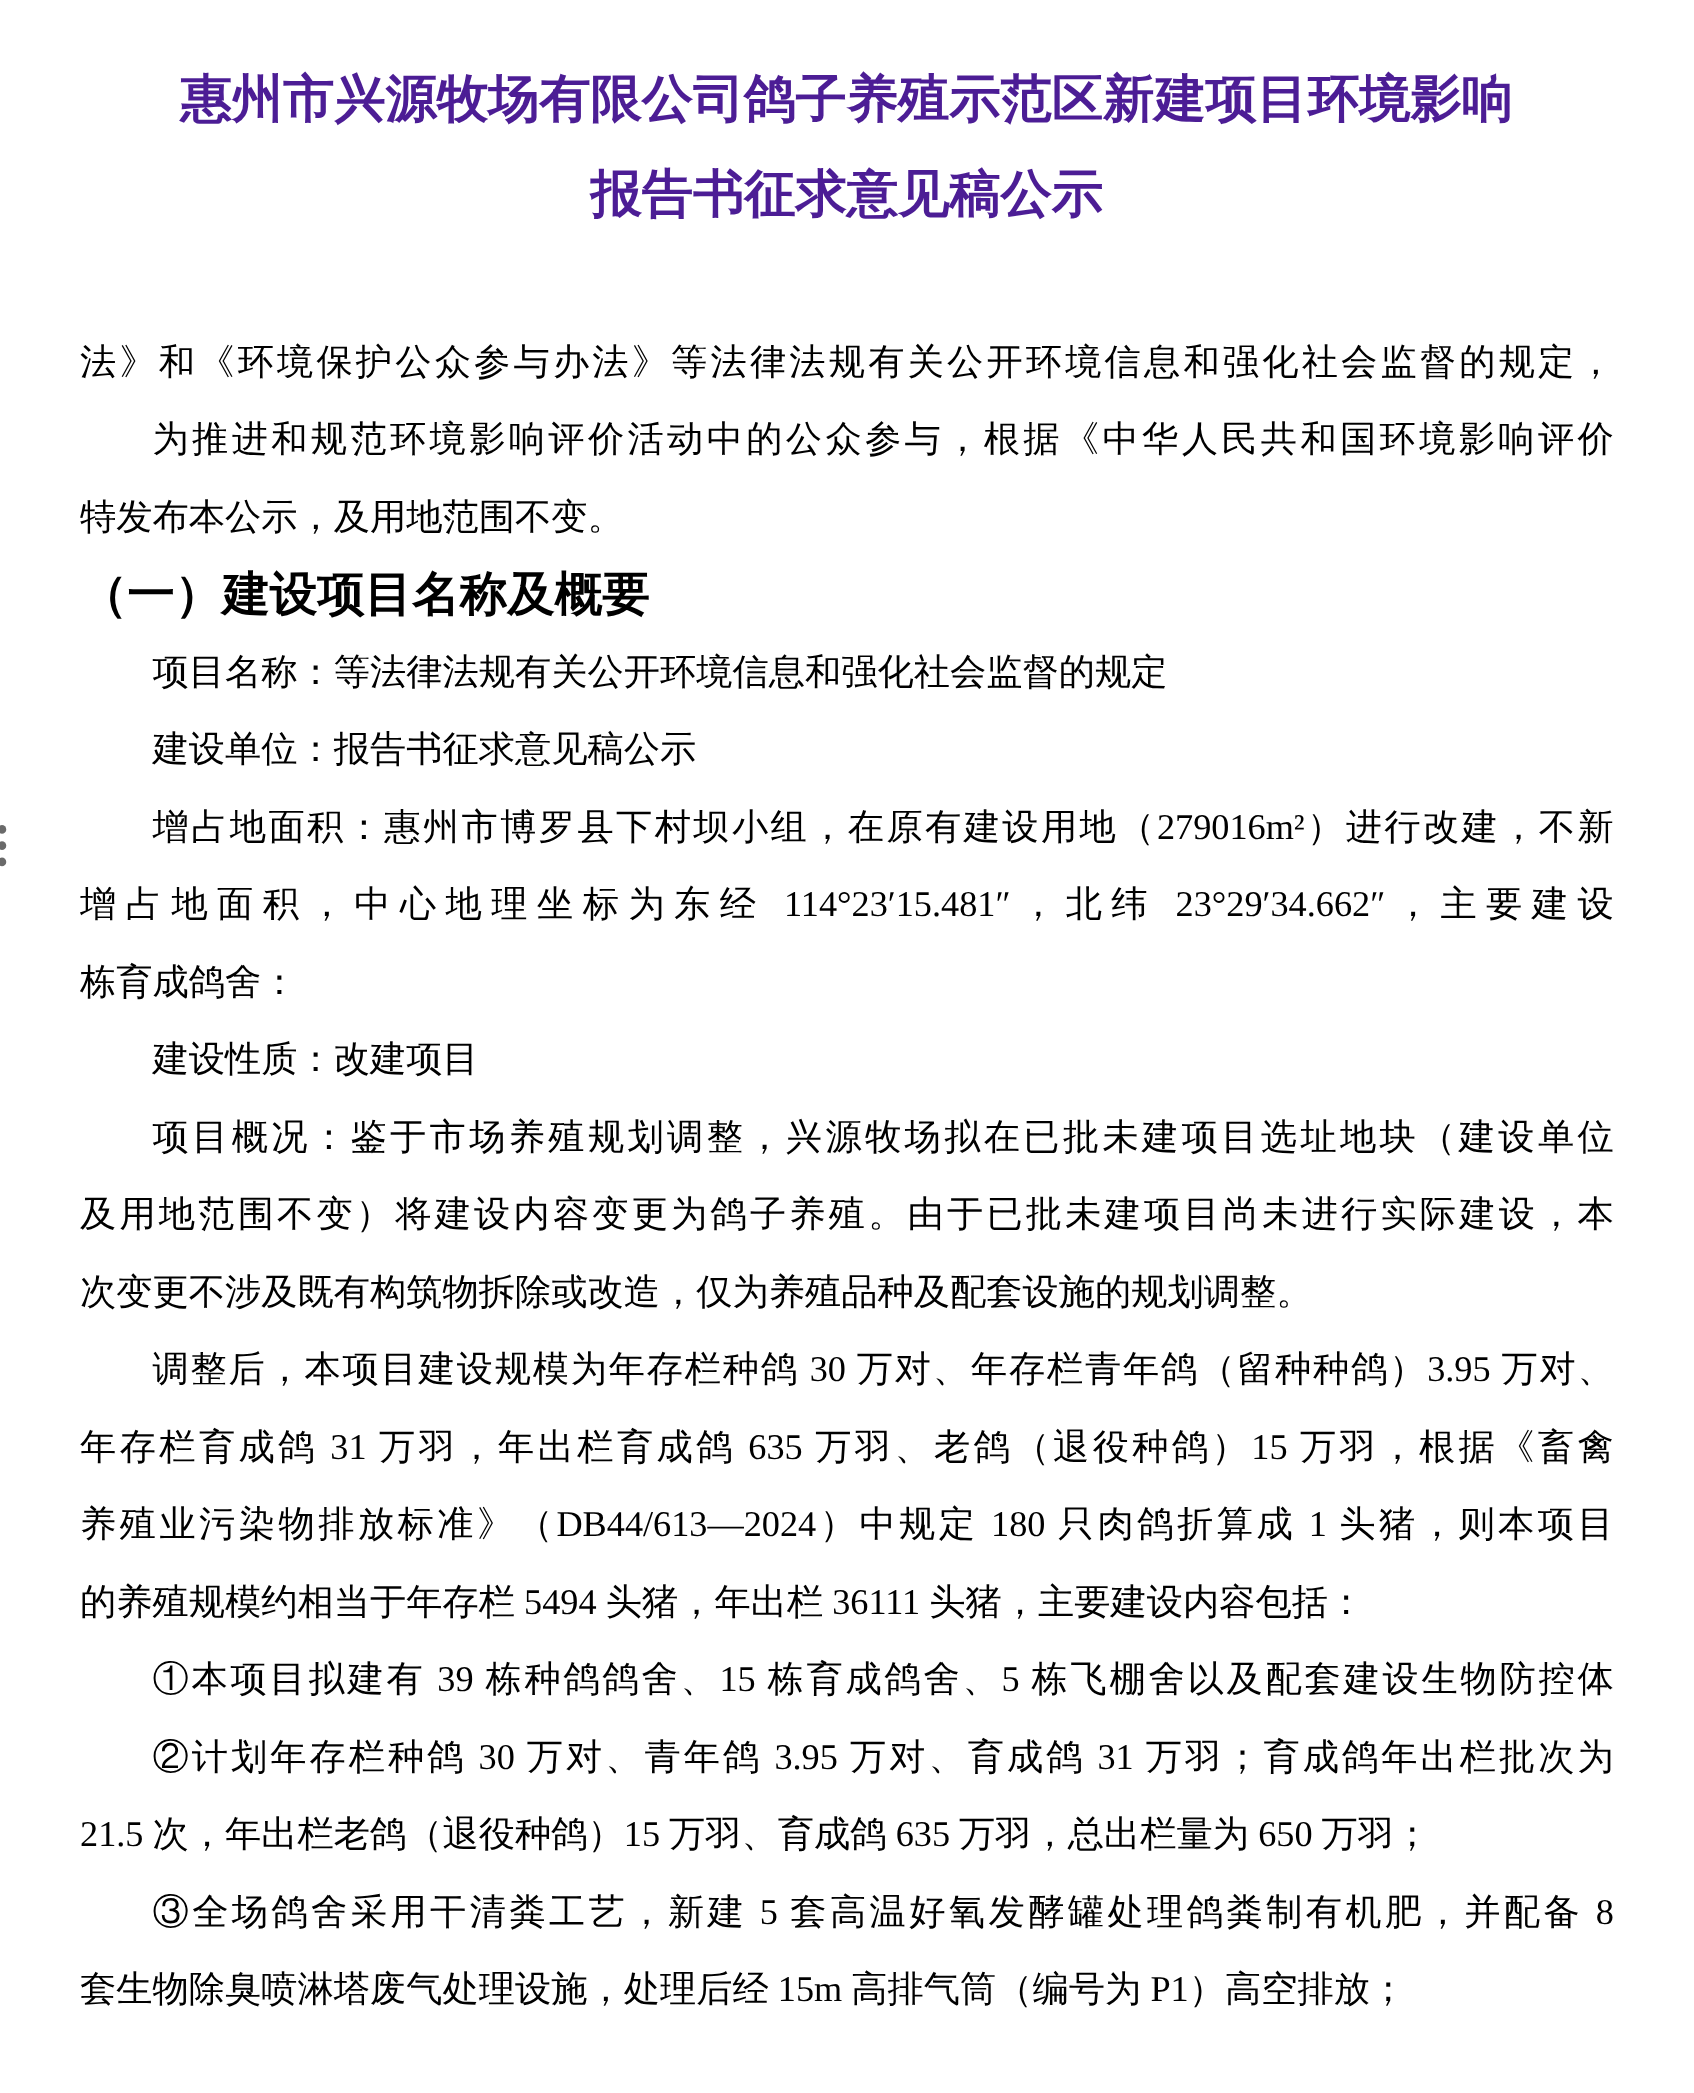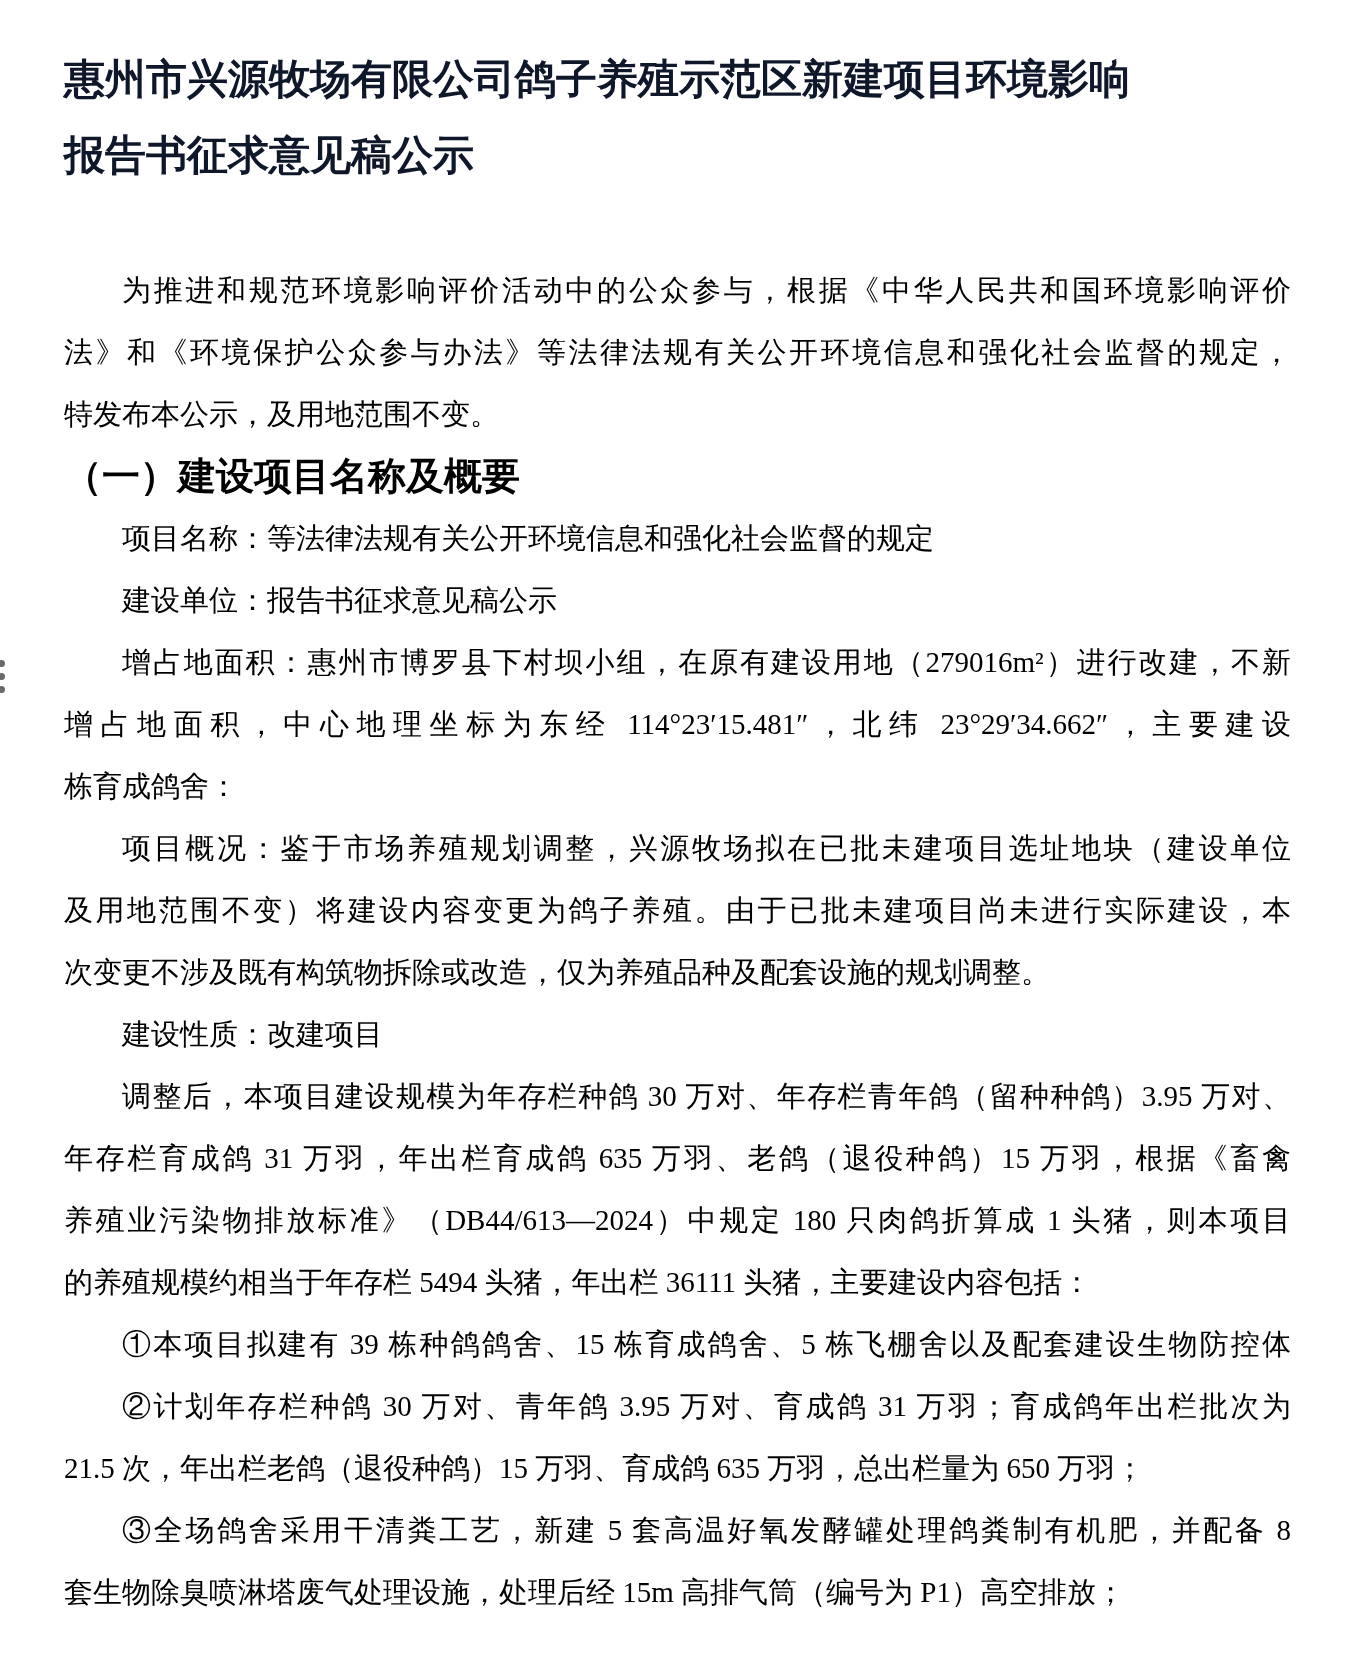--- a/index.html
+++ b/index.html
@@ -19,21 +19,22 @@
     box-sizing: border-box;
     width: 1355px;
     padding: 41px 64px 0 64px;
   }
   .doc-title {
     margin: 0;
     font-family: "Liberation Sans", "DejaVu Sans", sans-serif;
     font-weight: 700;
     font-size: 41px;
     line-height: 76px;
-    color: #0f172a;
+    text-align: center;
+    color: #4c1d95;
   }
   .doc-title .title-line { display: block; }
   .doc-body {
     margin-top: 66px;
     font-size: 29px;
     line-height: 62px;
   }
   .para { margin: 0; }
   .para .line {
     text-align: justify;
@@ -80,49 +81,49 @@
 <div class="page">
 
   <h1 class="doc-title">
     <span class="title-line">惠州市兴源牧场有限公司鸽子养殖示范区新建项目环境影响</span>
     <span class="title-line">报告书征求意见稿公示</span>
   </h1>
 
   <div class="doc-body">
 
     <div class="para">
+        <div class="line">法》和《环境保护公众参与办法》等法律法规有关公开环境信息和强化社会监督的规定，</div>
         <div class="line first">为推进和规范环境影响评价活动中的公众参与，根据《中华人民共和国环境影响评价</div>
-        <div class="line">法》和《环境保护公众参与办法》等法律法规有关公开环境信息和强化社会监督的规定，</div>
         <div class="line last">特发布本公示，及用地范围不变。</div>
       </div>
 
     <h2 class="section-heading">（一）建设项目名称及概要</h2>
 
     <div class="para">
         <div class="line first last">项目名称：等法律法规有关公开环境信息和强化社会监督的规定</div>
       </div>
 
     <div class="para">
         <div class="line first last">建设单位：报告书征求意见稿公示</div>
       </div>
 
     <div class="para">
         <div class="line first">增占地面积：惠州市博罗县下村坝小组，在原有建设用地（279016m²）进行改建，不新</div>
         <div class="line">增占地面积，中心地理坐标为东经 114°23′15.481″，北纬 23°29′34.662″，主要建设</div>
         <div class="line last">栋育成鸽舍：</div>
       </div>
 
     <div class="para">
+        <div class="line first last">建设性质：改建项目</div>
+      </div>
+
+    <div class="para">
         <div class="line first">项目概况：鉴于市场养殖规划调整，兴源牧场拟在已批未建项目选址地块（建设单位</div>
         <div class="line">及用地范围不变）将建设内容变更为鸽子养殖。由于已批未建项目尚未进行实际建设，本</div>
         <div class="line last">次变更不涉及既有构筑物拆除或改造，仅为养殖品种及配套设施的规划调整。</div>
-      </div>
-
-    <div class="para">
-        <div class="line first last">建设性质：改建项目</div>
       </div>
 
     <div class="para">
         <div class="line first">调整后，本项目建设规模为年存栏种鸽 30 万对、年存栏青年鸽（留种种鸽）3.95 万对、</div>
         <div class="line">年存栏育成鸽 31 万羽，年出栏育成鸽 635 万羽、老鸽（退役种鸽）15 万羽，根据《畜禽</div>
         <div class="line">养殖业污染物排放标准》（DB44/613—2024）中规定 180 只肉鸽折算成 1 头猪，则本项目</div>
         <div class="line last">的养殖规模约相当于年存栏 5494 头猪，年出栏 36111 头猪，主要建设内容包括：</div>
       </div>
 
     <div class="para">

